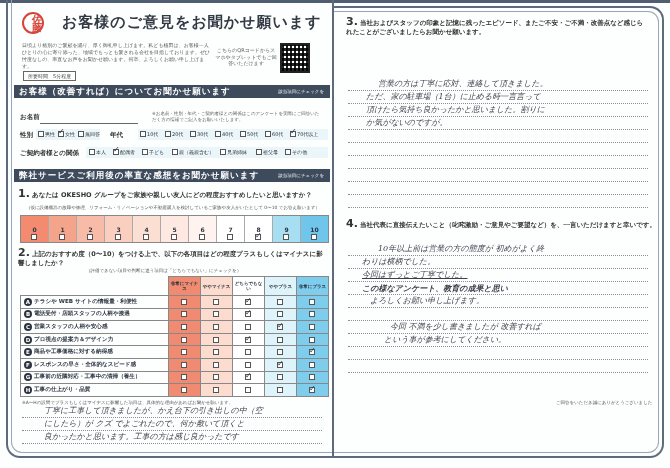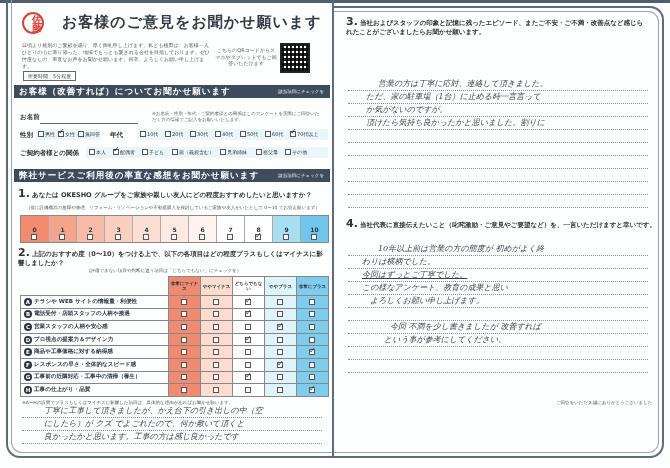--- a/index.html
+++ b/index.html
@@ -235,39 +235,39 @@
     <div class="ln" style="padding-left:22px;">良かったかと思います。工事の方は感じ良かったです</div>
   </div>
 
   <div class="q-head" style="left:346px; top:17px; width:300px;">
     <span class="q-num">3.</span>
     <span>当社およびスタッフの印象と記憶に残ったエピソード、またご不安・ご不満・改善点など感じられたことがございましたらお聞かせ願います。</span>
   </div>
   <div class="lines hand" style="left:348px; top:50px; width:300px;">
     <div class="ln" style="padding-left:30px;margin-top:28px;">営業の方は丁寧に応対、連絡して頂きました。</div>
     <div class="ln" style="padding-left:18px;">ただ、家の駐車場（1台）に止める時一言言って</div>
+    <div class="ln" style="padding-left:18px;">頂けたら気持ち良かったかと思いました。割りに</div>
     <div class="ln" style="padding-left:18px;">か気がないのですが。</div>
-    <div class="ln" style="padding-left:18px;">頂けたら気持ち良かったかと思いました。割りに</div>
     <div class="ln"></div>
     <div class="ln"></div>
     <div class="ln"></div>
     <div class="ln"></div>
     <div class="ln"></div>
     <div class="ln"></div>
   </div>
 
   <div class="q-head" style="left:346px; top:219px; width:310px;">
     <span class="q-num">4.</span>
     <span>当社代表に直接伝えたいこと（叱咤激励・ご意見やご要望など）を、一言いただけますと幸いです。</span>
   </div>
   <div class="lines hand" style="left:348px; top:243px; width:300px;">
     <div class="ln" style="padding-left:30px;">10年以上前は営業の方の態度が 初めがよく終</div>
     <div class="ln" style="padding-left:14px;">わりは横柄でした。</div>
     <div class="ln" style="padding-left:14px;text-decoration:underline;">今回はずっとご丁寧でした。</div>
-    <div class="ln" style="padding-left:14px;">この様なアンケート、教育の成果と思い</div>
+    <div class="ln" style="padding-left:14px;font-weight:bold;">この様なアンケート、教育の成果と思い</div>
     <div class="ln" style="padding-left:22px;">よろしくお願い申し上げます。</div>
     <div class="ln"></div>
     <div class="ln" style="padding-left:42px;">今回 不満を少し書きましたが 改善すれば</div>
     <div class="ln" style="padding-left:36px;">という事が参考にしてください。</div>
     <div class="ln"></div>
     <div class="ln"></div>
   </div>
   <div class="thanks">ご回答をいただき誠にありがとうございました</div>
 </div>
 

